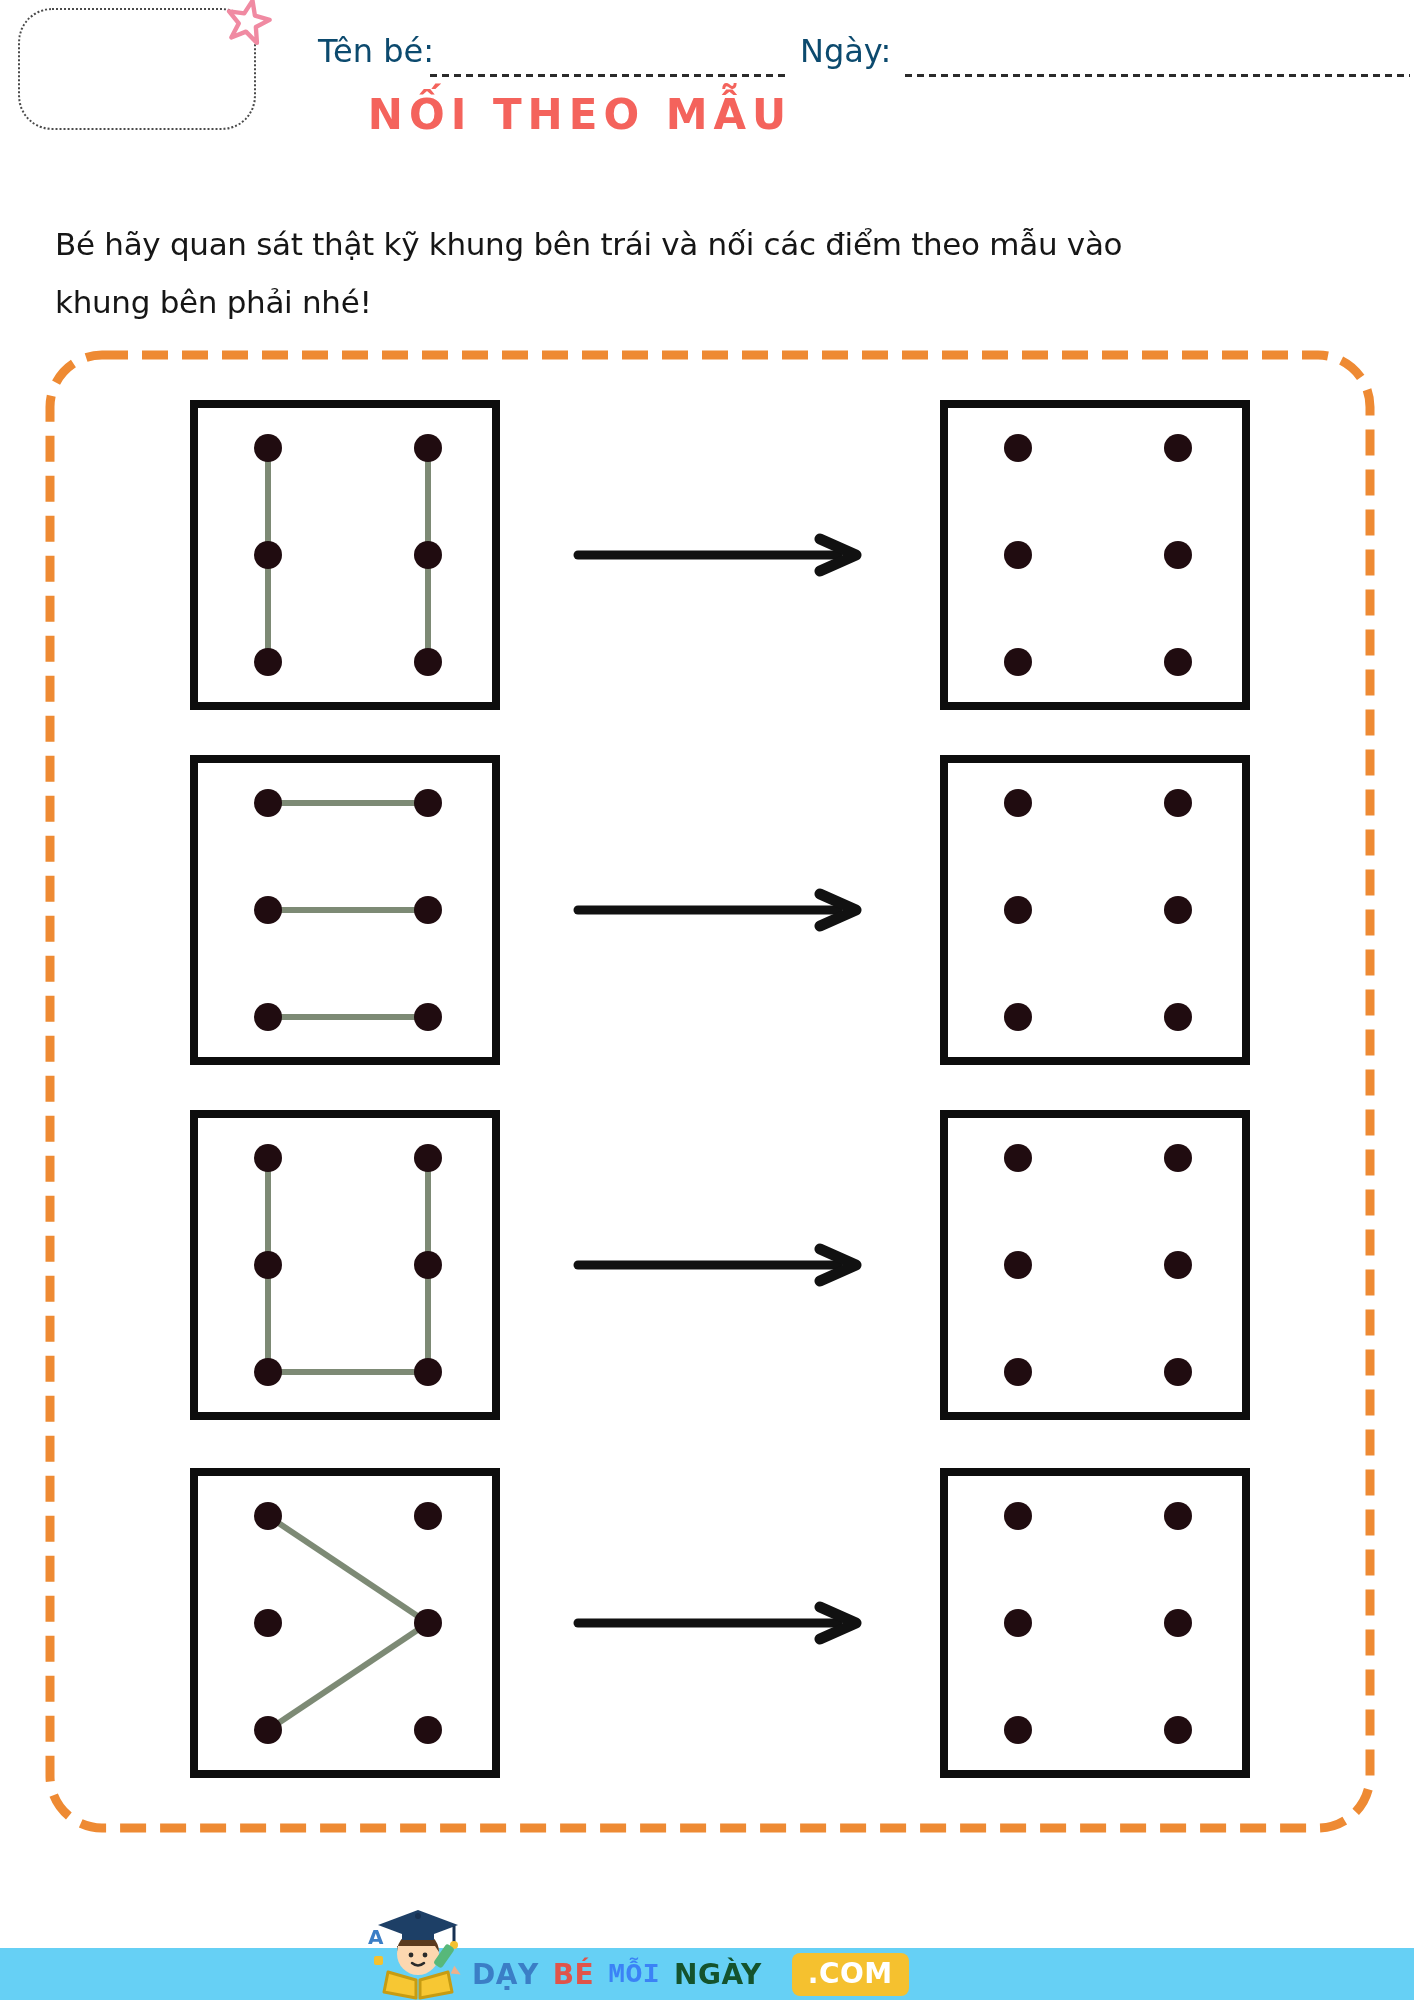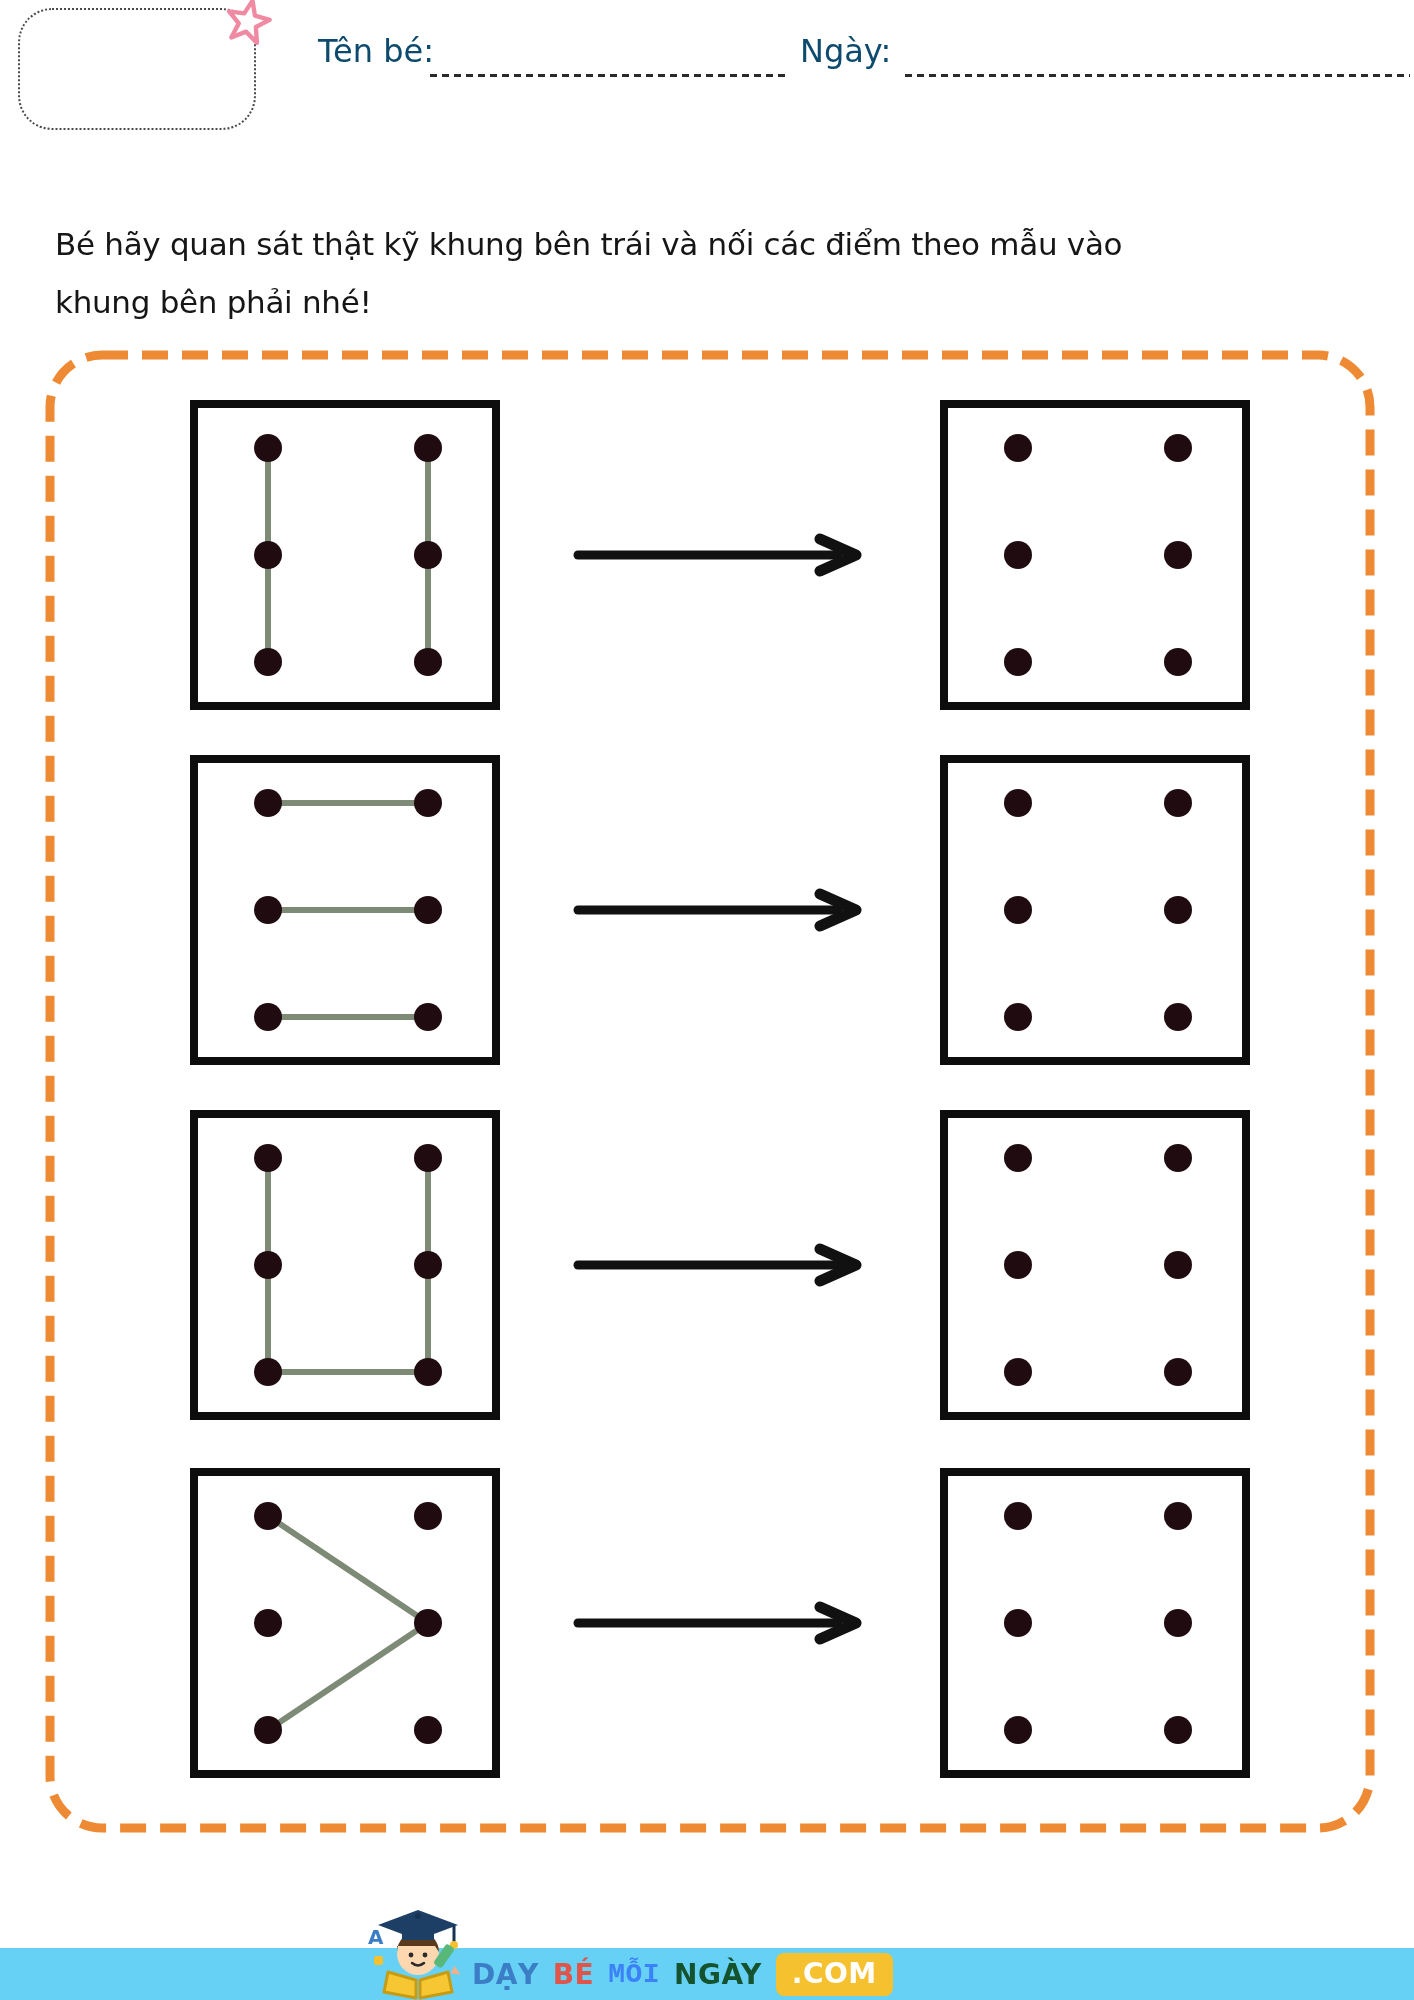--- a/index.html
+++ b/index.html
@@ -53,40 +53,41 @@
     background:var(--barBlue,#66d0f5);
   }
   .footer-words {
     position:absolute; left:472px; top:1948px; height:52px;
     display:flex; align-items:center; gap:14px;
   }
   .footer-words span { font-size:28px; font-weight:bold; letter-spacing:0.5px; }
   .com-badge {
     display:inline-block; background:var(--comYellow,#f5c12f); color:#fff;
     font-size:30px; font-weight:bold; padding:4px 16px 6px 16px; border-radius:8px;
-    margin-left:0;
+    margin-left:16px;
   }
   .mascot { position:absolute; left:366px; top:1908px; }
 </style>
 </head>
 <body>
 
 <div class="page">
 
   <div class="logo-outer">
     <svg class="logo-star" width="48" height="48" viewBox="0 0 44 44" style="transform:rotate(12deg)">
       <path d="M22,2 L27,15 L41,16 L30,25 L34,39 L22,31 L10,39 L14,25 L3,16 L17,15 Z" fill="#ffffff" stroke="#f08aa2" stroke-width="4" stroke-linejoin="round"></path>
     </svg>
   </div>
 
   <div class="hdr-label" style="left:318px">Tên bé:</div>
   <div class="dash-line" style="left:430px; top:74px; width:356px;"></div>
   <div class="hdr-label" style="left:800px">Ngày:</div>
   <div class="dash-line" style="left:905px; top:74px; width:505px;"></div>
 
+  <div class="title">NỐI THEO MẪU</div>
 
   <div class="instr l2">khung bên phải nhé!</div>
   <div class="instr l1">Bé hãy quan sát thật kỹ khung bên trái và nối các điểm theo mẫu vào</div>
 
   <svg class="activity-border" width="1330" height="1483">
     <rect x="5" y="5" width="1320" height="1473" rx="52" fill="none" stroke="var(--orange,#ee8a33)" stroke-width="9" stroke-dasharray="26 14"></rect>
   </svg>
 
   <svg class="pattern-box col-left r0">
       <rect x="4" y="4" width="302" height="302" fill="#ffffff" stroke="#0d0d0d" stroke-width="8"></rect>

